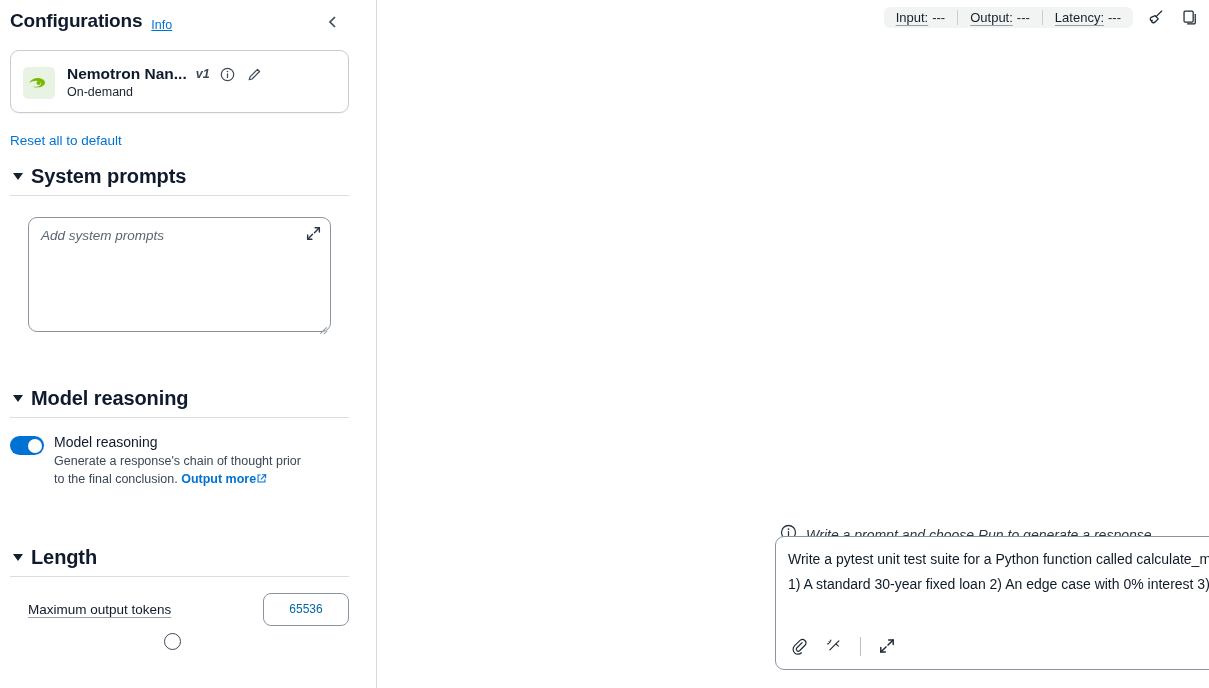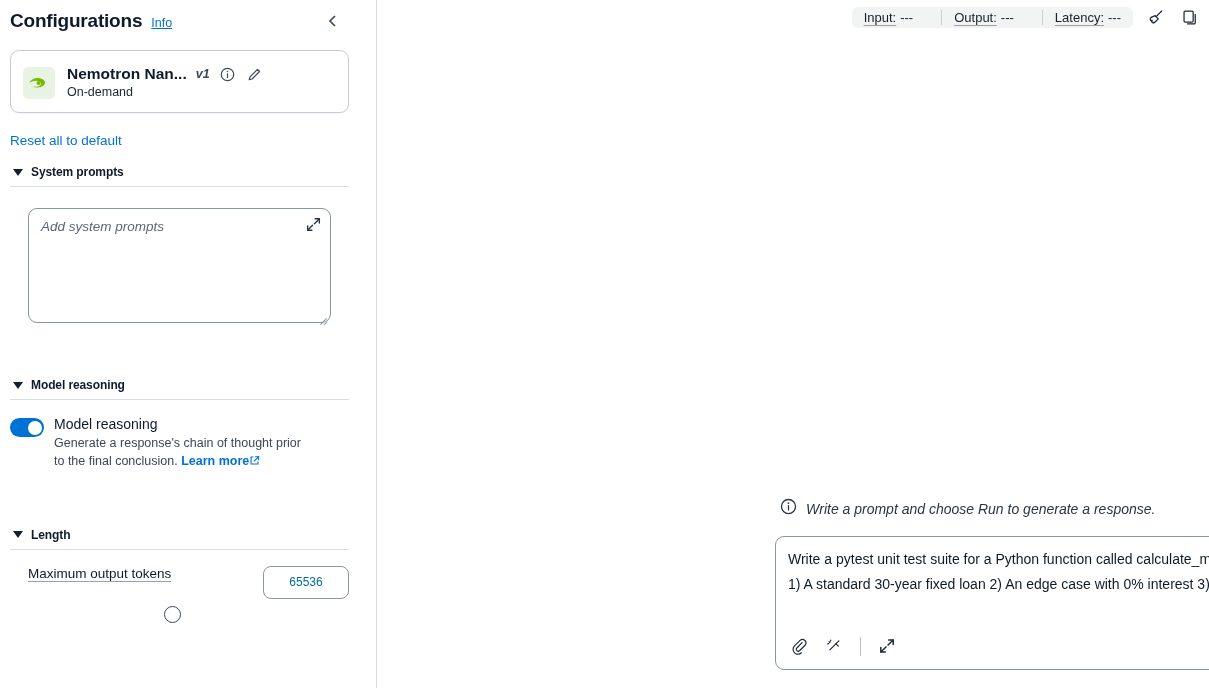--- a/index.html
+++ b/index.html
@@ -30,21 +30,21 @@
   .sidebar-inner {
     position: absolute;
     top: 0; left: 0;
     width: 369px;
     height: 688px;
     padding: 0;
     overflow: hidden;
   }
   .side-header {
     display: flex;
-    align-items: center;
+    align-items: flex-end;
     padding: 10px 12px 6px 10px;
     gap: 9px;
   }
   .side-title {
     font-size: 19px;
     font-weight: bold;
     letter-spacing: -0.2px;
     color: #0f1b2d;
   }
   .info-link {
@@ -141,21 +141,21 @@
   }
   .caret {
     width: 0; height: 0;
     border-left: 5.5px solid transparent;
     border-right: 5.5px solid transparent;
     border-top: 7px solid #15202e;
     margin-left: 3px;
     flex: none;
   }
   .section-title {
-    font-size: 12px;
+    font-size: 20px;
     font-weight: bold;
     color: #0f1b2d;
     letter-spacing: -0.1px;
   }
 
   .sys-prompt-wrap {
     position: relative;
     margin: 21px 38px 0 28px;
   }
   .sys-prompt {
@@ -230,21 +230,21 @@
   }
   .learn-more {
     color: #0072d4;
     font-weight: bold;
     cursor: pointer;
   }
   .ext-ico { display: inline-block; vertical-align: -1px; }
 
   .len-row {
     display: flex;
-    align-items: flex-start;
+    align-items: center;
     justify-content: space-between;
     margin: 16px 20px 0 28px;
     gap: 14px;
   }
   .len-label {
     font-size: 13.5px;
     color: #0f1b2d;
     text-decoration: underline;
     text-underline-offset: 3px;
     text-decoration-color: #9aa3ad;
@@ -300,21 +300,21 @@
     display: flex;
     align-items: center;
     gap: 12px;
   }
   .metrics {
     display: flex;
     align-items: center;
     background: #f2f3f3;
     border-radius: 6px;
     padding: 3px 10px;
-    gap: 16px;
+    gap: 0;
   }
   .metric {
     display: flex;
     align-items: baseline;
     gap: 4px;
     padding: 0 12px;
     font-size: 13px;
     color: #16202d;
   }
   .metric:first-child { padding-left: 2px; }
@@ -329,21 +329,21 @@
   .top-icon {
     width: 22px; height: 22px;
     display: flex; align-items: center; justify-content: center;
     cursor: pointer;
     color: #1d2833;
   }
 
   
   .hint {
     position: absolute;
-    left: 403px; top: 498px;
+    left: 403px; top: 524px;
     display: flex;
     align-items: center;
     gap: 9px;
   }
   .hint-text {
     font-size: 14px;
     font-style: italic;
     color: #2a3542;
   }
 
@@ -461,21 +461,21 @@
         </div>
       </div>
       <div class="toggle-row">
         <div class="toggle">
           <div class="knob"></div>
         </div>
         <div>
           <div class="toggle-label">Model reasoning</div>
           <div class="toggle-desc">
             <span>Generate a response's chain of thought prior to the final conclusion.</span>
-            <span class="learn-more">Learn more</span><span class="ext-ico">
+            <span class="learn-more">Output more</span><span class="ext-ico">
               <svg width="11" height="11" viewBox="0 0 16 16" fill="none" stroke="#0072d4" stroke-width="1.6" stroke-linecap="round">
                 <path d="M6 3H3v10h10v-3"></path>
                   <path d="M9.5 2.5H14v4.5"></path>
                   <path d="M14 2.5L7.5 9"></path>
               </svg>
             </span>
           </div>
         </div>
       </div>
 

